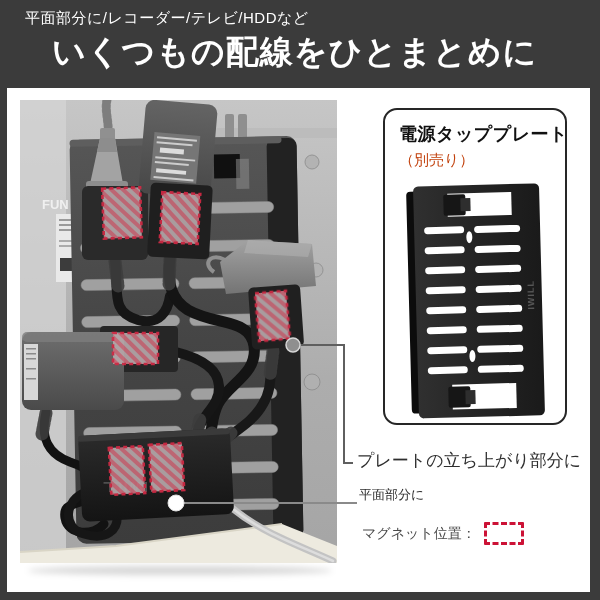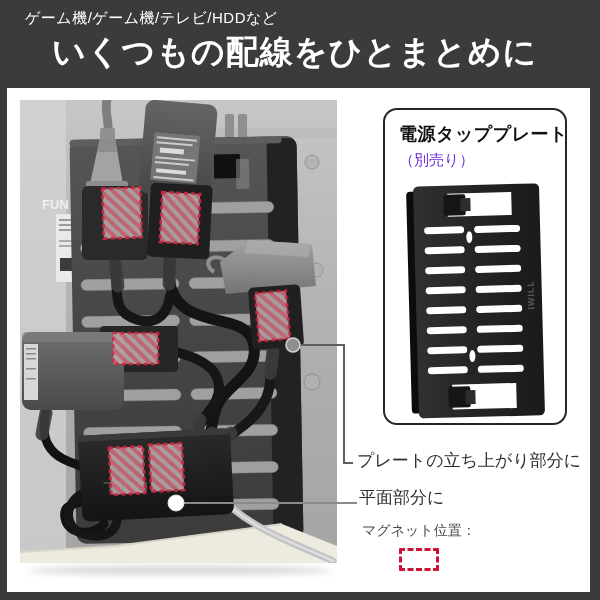--- a/index.html
+++ b/index.html
@@ -21,36 +21,36 @@
   
   .photo-wrap{position:absolute;left:13px;top:12px;width:317px;height:390px;z-index:1;}
   .photo-shadow{position:absolute;left:21px;top:478px;width:304px;height:9px;background:rgba(0,0,0,.16);
     border-radius:50%;filter:blur(3px);z-index:0;}
   
   .info-box{
     position:absolute;left:376px;top:20px;width:184px;height:317px;background:#ffffff;
     border:2px solid #262626;border-radius:14px;box-sizing:border-box;padding:12px 14px 0 14px;z-index:2;
   }
   .info-box-title{font-size:18px;font-weight:bold;color:#111;letter-spacing:.5px;white-space:nowrap;}
-  .info-box-subtitle{font-size:15px;color:#6d28d9;margin-top:5px;}
+  .info-box-subtitle{font-size:15px;color:#c2410c;margin-top:5px;}
   .info-box-art{margin:6px auto 0 auto;display:block;}
   
   .label-raised{position:absolute;left:350px;top:361px;font-size:17px;color:#2e2e2e;white-space:nowrap;z-index:4;}
-  .label-flat{position:absolute;left:352px;top:398px;font-size:17px;color:#2e2e2e;white-space:nowrap;z-index:4;}
-  .magnet-row{position:absolute;left:355px;top:434px;display:flex;align-items:center;gap:8px;z-index:4;flex-direction:column;}
+  .label-flat{position:absolute;left:352px;top:398px;font-size:13px;color:#2e2e2e;white-space:nowrap;z-index:4;}
+  .magnet-row{position:absolute;left:355px;top:434px;display:flex;align-items:center;gap:8px;z-index:4;}
   .magnet-label{font-size:14px;color:#4a4a4a;white-space:nowrap;}
   .magnet-swatch{width:34px;height:17px;border:3px dashed #cc1236;border-radius:1px;background:#ffffff;}
   
   .overlay{position:absolute;left:0;top:0;width:600px;height:600px;z-index:5;pointer-events:none;}
 </style>
 </head>
 <body>
 
 <div class="header">
-  <div class="header-subtitle">ゲーム機/ゲーム機/テレビ/HDDなど</div>
+  <div class="header-subtitle">平面部分に/レコーダー/テレビ/HDDなど</div>
   <div class="header-title">いくつもの配線をひとまとめに</div>
 </div>
 
 <div class="content">
 
   <div class="photo-shadow"></div>
 
   <div class="photo-wrap">
     <svg width="317" height="463" viewBox="0 0 317 463">
       <defs>

